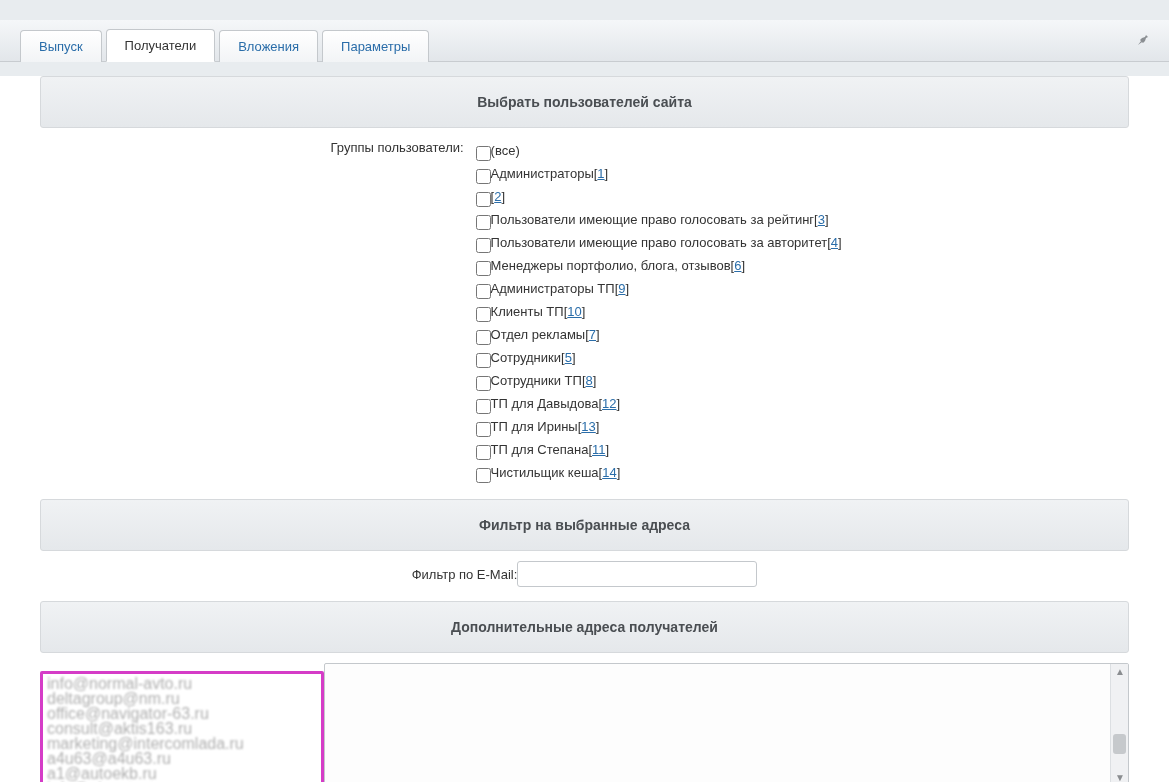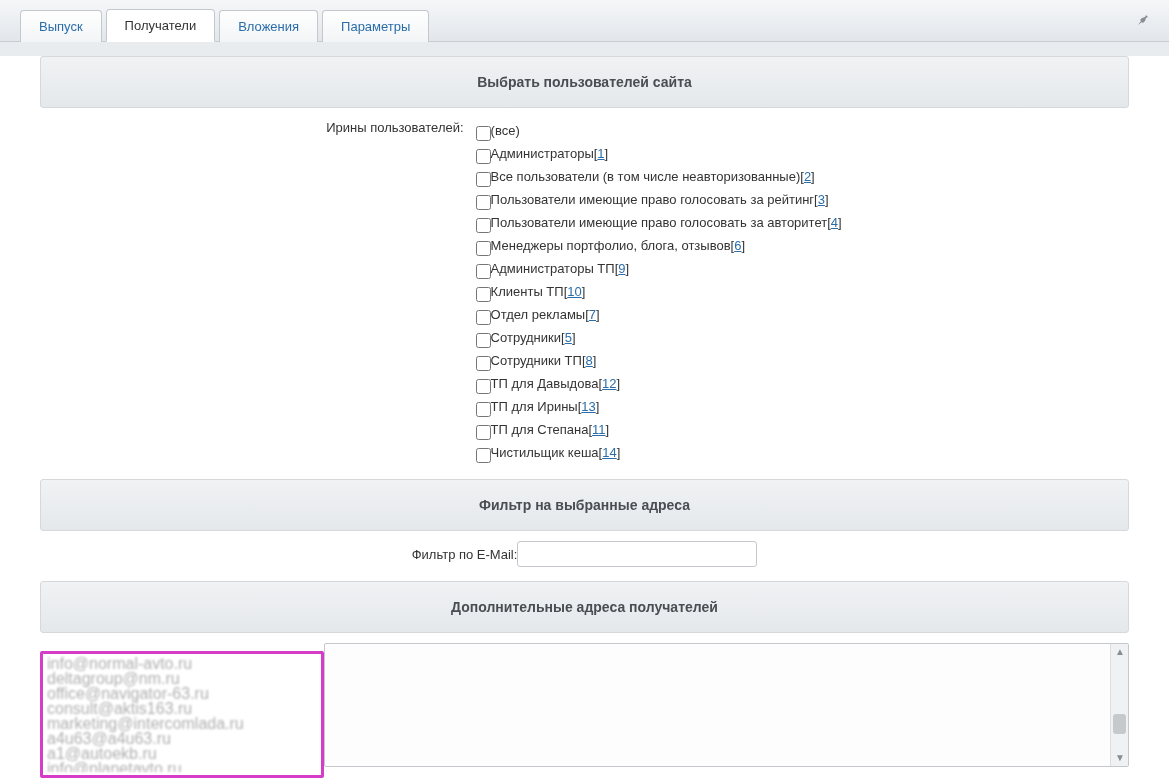--- a/index.html
+++ b/index.html
@@ -16,20 +16,21 @@
   
   .tabbar {
     background: linear-gradient(#f5f7f9, #e2e6ea);
     border-bottom: 1px solid #c8ccd0;
     padding: 8px 20px 0 20px;
     height: 42px;
     display: flex;
     align-items: flex-end;
     gap: 4px;
     position: relative;
+    margin-top: 20px;
   }
   .tab {
     padding: 8px 18px;
     border: 1px solid #c4c8cc;
     border-bottom: none;
     border-radius: 4px 4px 0 0;
     background: linear-gradient(#ffffff, #f2f4f6);
     color: #2a6da9;
     font-size: 13px;
     cursor: pointer;
@@ -214,28 +215,28 @@
       </svg>
   </span>
 </div>
 
 <div class="panel-wrap">
   <div class="inner">
 
     <div class="section-header">Выбрать пользователей сайта</div>
 
     <div class="group-row">
-      <div class="group-label">Ирины пользователей:</div>
+      <div class="group-label">Группы пользователи:</div>
       <div class="group-list" id="group-list">
           <div class="chk-line">
             <input type="checkbox" style="">
             <span>(все)</span>
           </div>
           <div class="chk-line"><input type="checkbox" style=""><span>Администраторы</span> [<a href="#">1</a>]</div>
-          <div class="chk-line"><input type="checkbox" style=""><span>Все пользователи (в том числе неавторизованные)</span> [<a href="#">2</a>]</div>
+          <div class="chk-line"><input type="checkbox" style=""> [<a href="#">2</a>]</div>
           <div class="chk-line"><input type="checkbox" style=""><span>Пользователи имеющие право голосовать за рейтинг</span> [<a href="#">3</a>]</div>
           <div class="chk-line"><input type="checkbox" style=""><span>Пользователи имеющие право голосовать за авторитет</span> [<a href="#">4</a>]</div>
           <div class="chk-line"><input type="checkbox" style=""><span>Менеджеры портфолио, блога, отзывов</span> [<a href="#">6</a>]</div>
           <div class="chk-line"><input type="checkbox" style=""><span>Администраторы ТП</span> [<a href="#">9</a>]</div>
           <div class="chk-line"><input type="checkbox" style=""><span>Клиенты ТП</span> [<a href="#">10</a>]</div>
           <div class="chk-line"><input type="checkbox" style=""><span>Отдел рекламы</span> [<a href="#">7</a>]</div>
           <div class="chk-line"><input type="checkbox" style=""><span>Сотрудники</span> [<a href="#">5</a>]</div>
           <div class="chk-line"><input type="checkbox" style=""><span>Сотрудники ТП</span> [<a href="#">8</a>]</div>
           <div class="chk-line"><input type="checkbox" style=""><span>ТП для Давыдова</span> [<a href="#">12</a>]</div>
           <div class="chk-line"><input type="checkbox" style=""><span>ТП для Ирины</span> [<a href="#">13</a>]</div>

